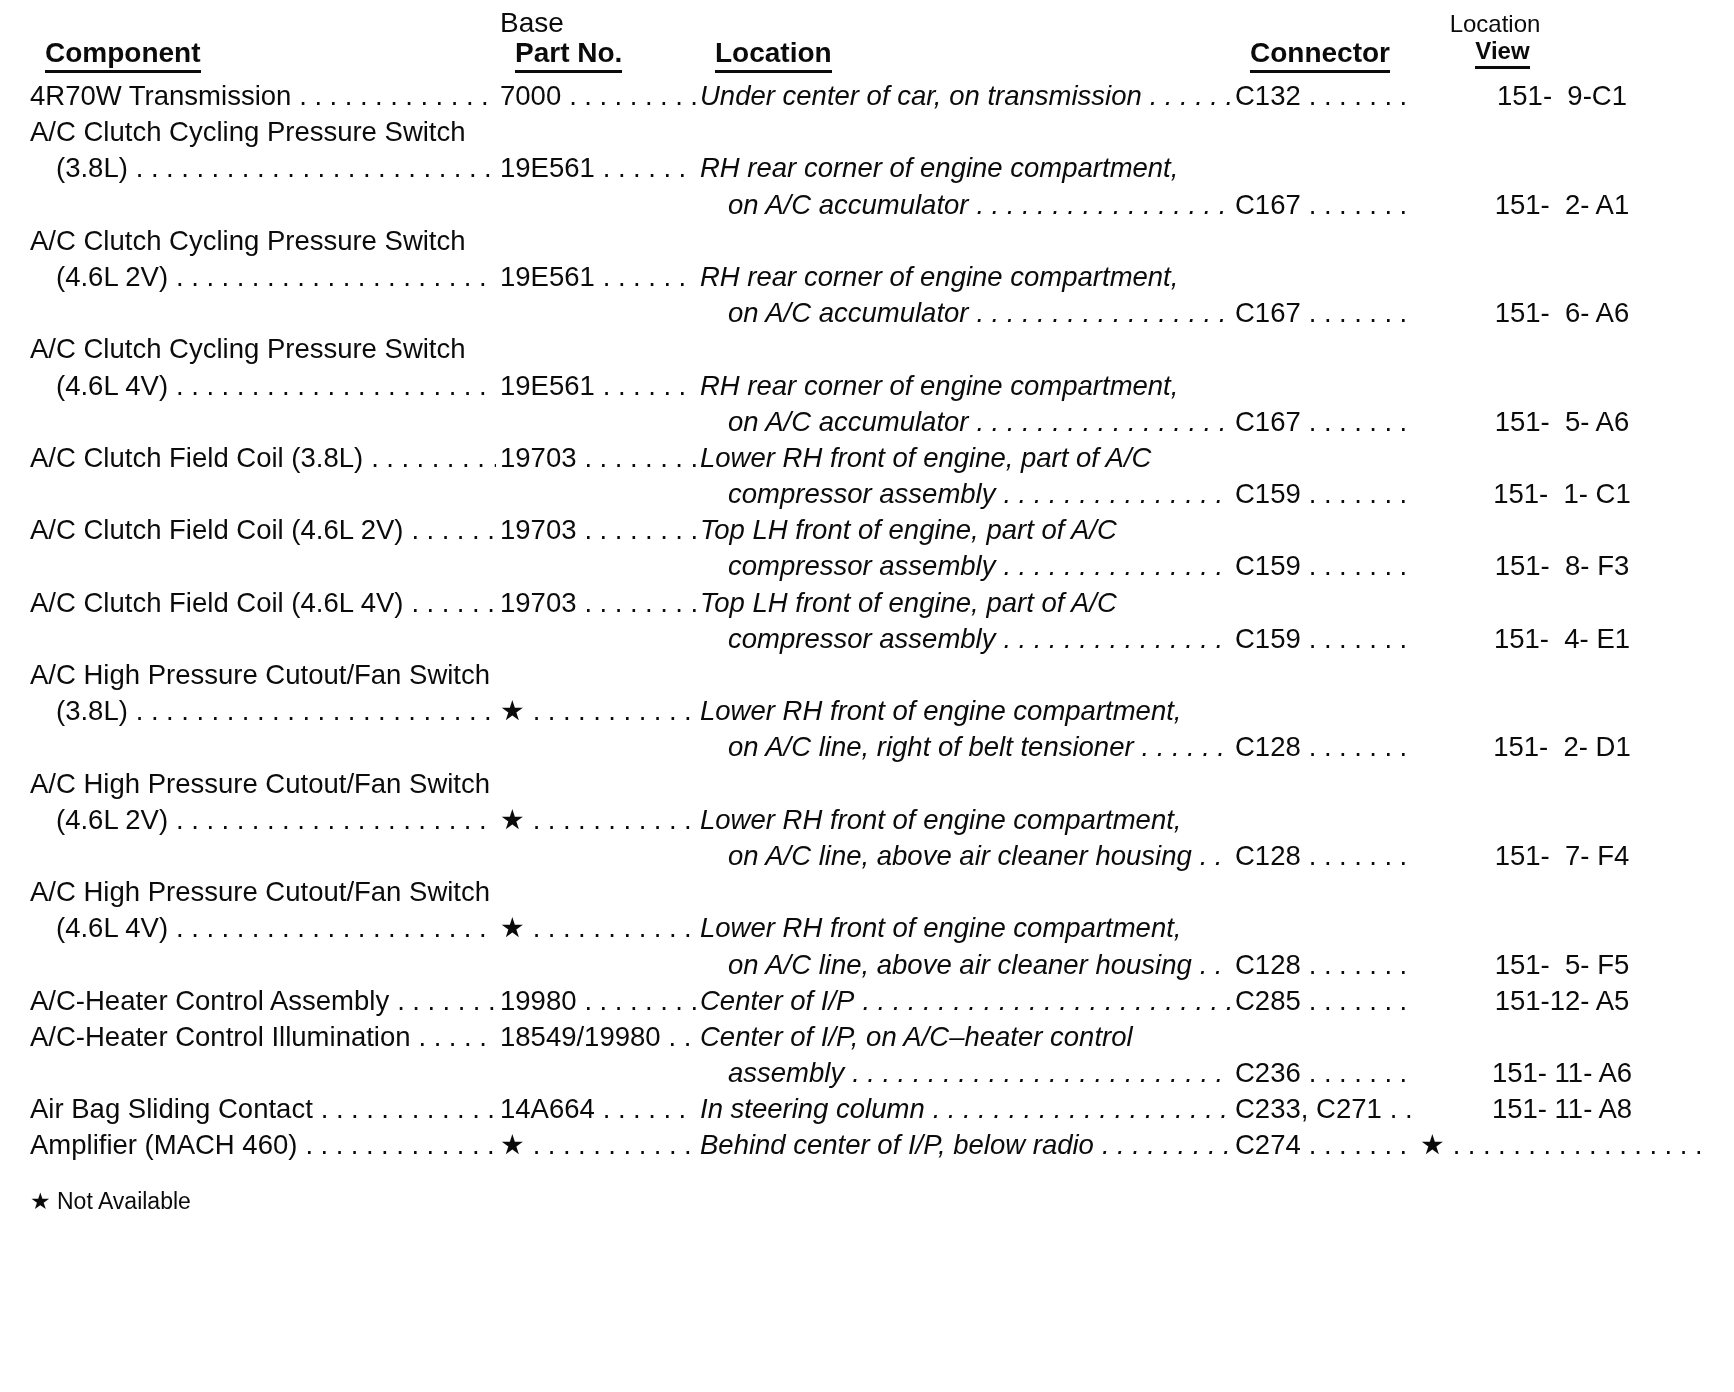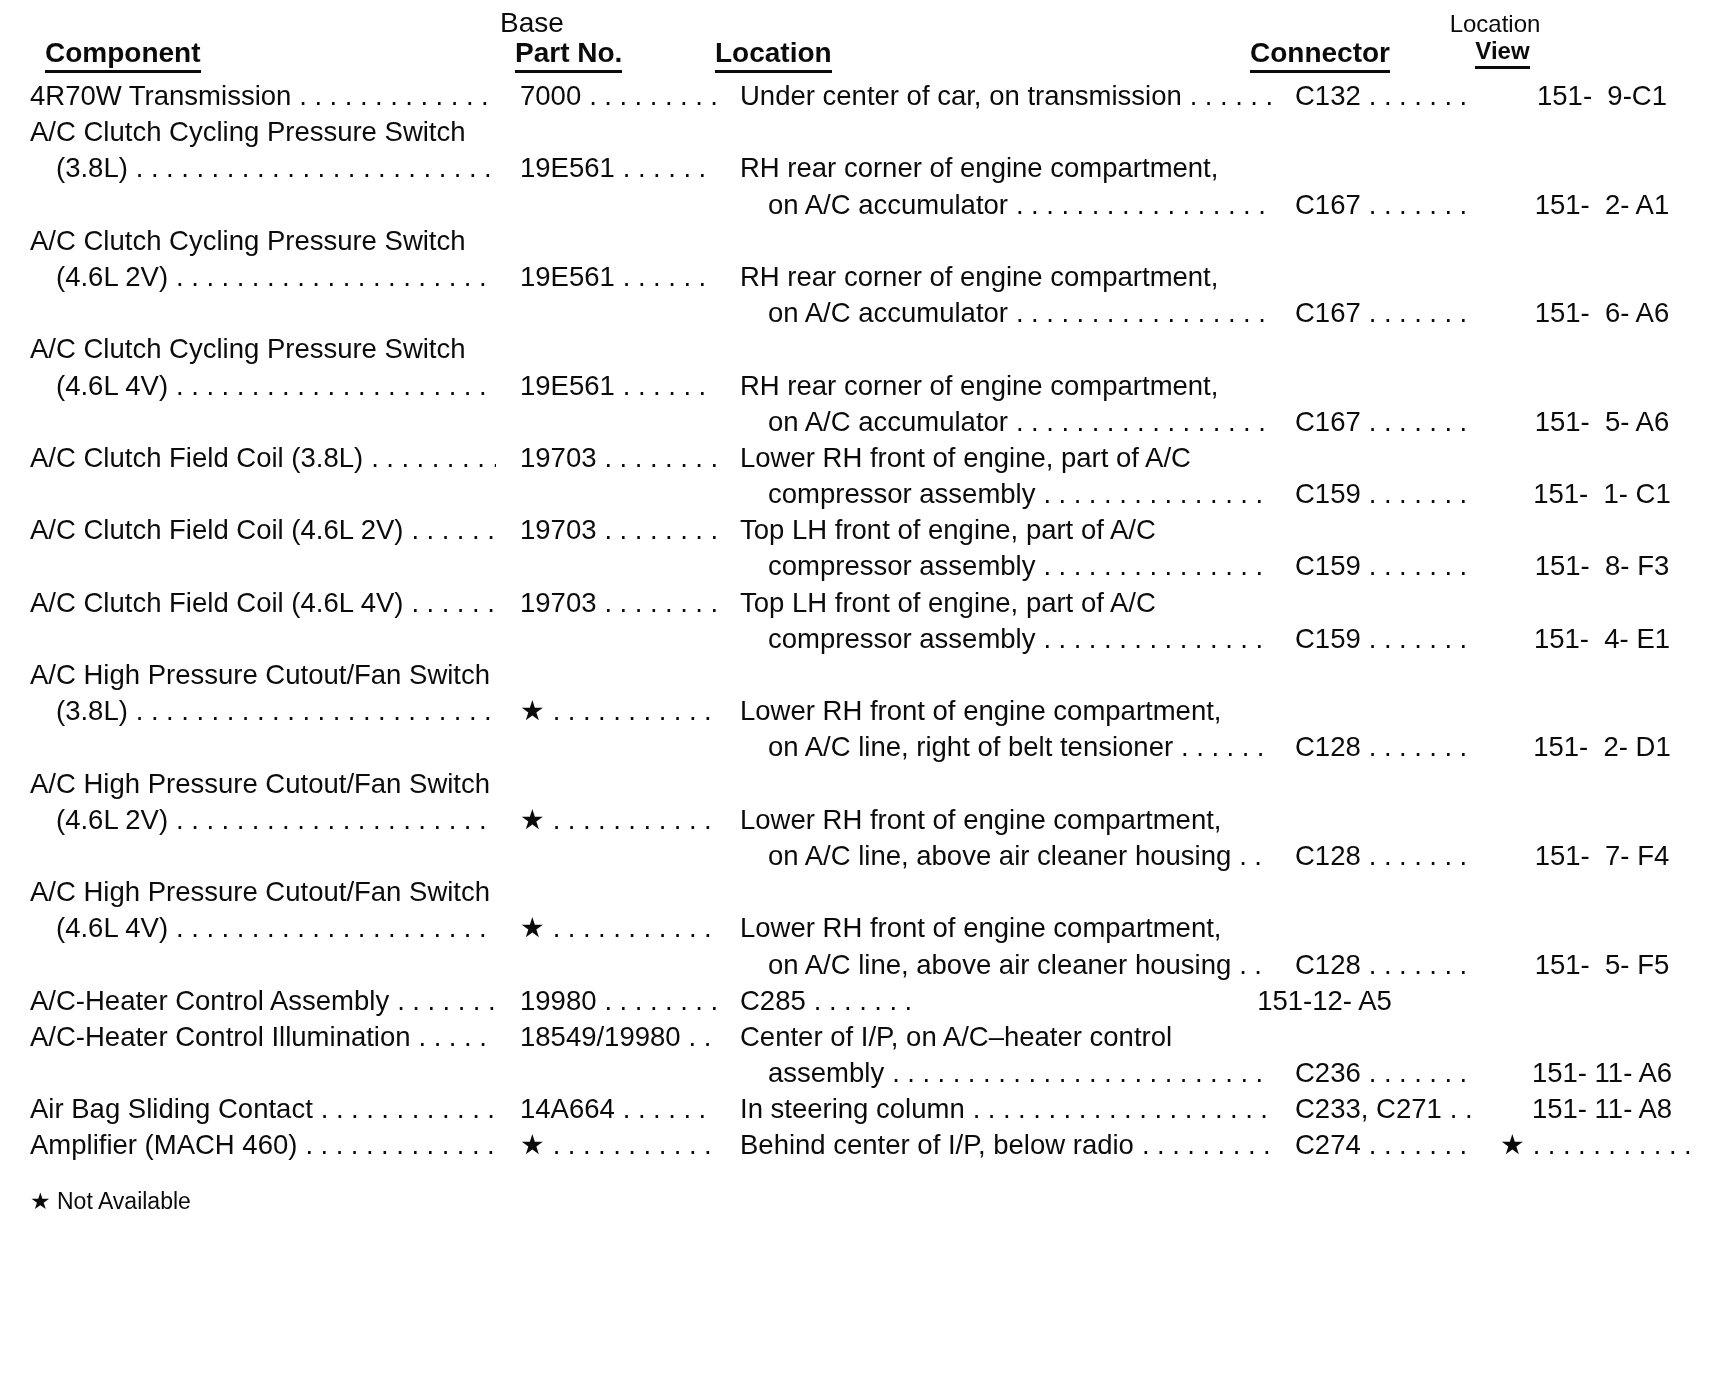--- a/index.html
+++ b/index.html
@@ -25,27 +25,27 @@
   .hcol.view { flex: 1 1 auto; }
   .viewhdr { display: block; width: 150px; text-align: center; }
   .hcol.view .h1, .hcol.view .h2 { font-size: 24px; line-height: 27px; height: auto; }
   .hcol.view .h1 { margin-top: 2px; }
 
   
   .tbody { width: 1674px; }
   .line {
     display: flex; align-items: baseline;
     height: 36.2px; line-height: 36.2px;
-    font-size: 27.5px; white-space: nowrap; gap: 20px;
+    font-size: 27.5px; white-space: nowrap;
   }
   .cell { display: flex; align-items: baseline; min-width: 0; }
   .cell .txt { flex: none; white-space: pre; }
   .cell.comp { width: 470px; flex: none; }
   .cell.part { width: 200px; flex: none; justify-content: center; }
-  .cell.loc  { width: 535px; flex: none; }
+  .cell.loc  { width: 535px; flex: none; font-style: italic; }
   .cell.conn { width: 185px; flex: none; }
   .cell.view { flex: 1 1 auto; justify-content: center; }
   .cell.indent-c .txt { padding-left: 26px; }
   .cell.indent-l .txt { padding-left: 28px; }
   .leader {
     flex: 1 1 auto; min-width: 0;
     overflow: hidden; white-space: nowrap;
     margin: 0 4px 0 8px;
   }
   .leader::after {
@@ -554,20 +554,24 @@
       </div>
       <div class="line">
         <div class="cell comp">
           <span class="txt">A/C-Heater Control Assembly</span>
           <span class="leader"></span>
         </div>
         <div class="cell part">
           <span class="txt">19980</span>
           <span class="leader"></span>
         </div>
+        <div class="cell loc">
+          <span class="txt">Center of I/P</span>
+          <span class="leader"></span>
+        </div>
         <div class="cell conn">
           <span class="txt">C285</span>
           <span class="leader"></span>
         </div>
         <div class="cell view">
           <span class="txt">151-12- A5</span>
         </div>
       </div>
       <div class="line">
         <div class="cell comp">

